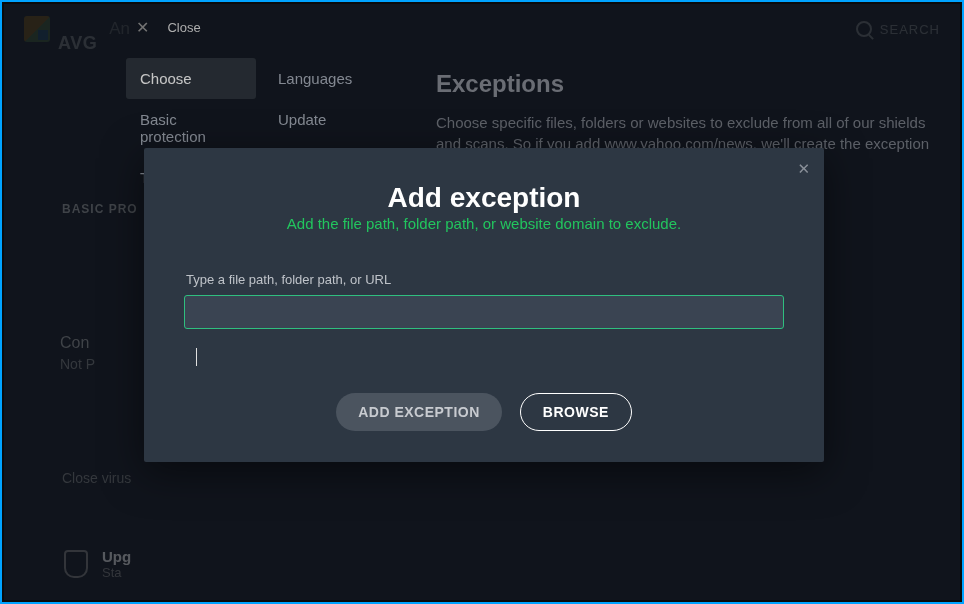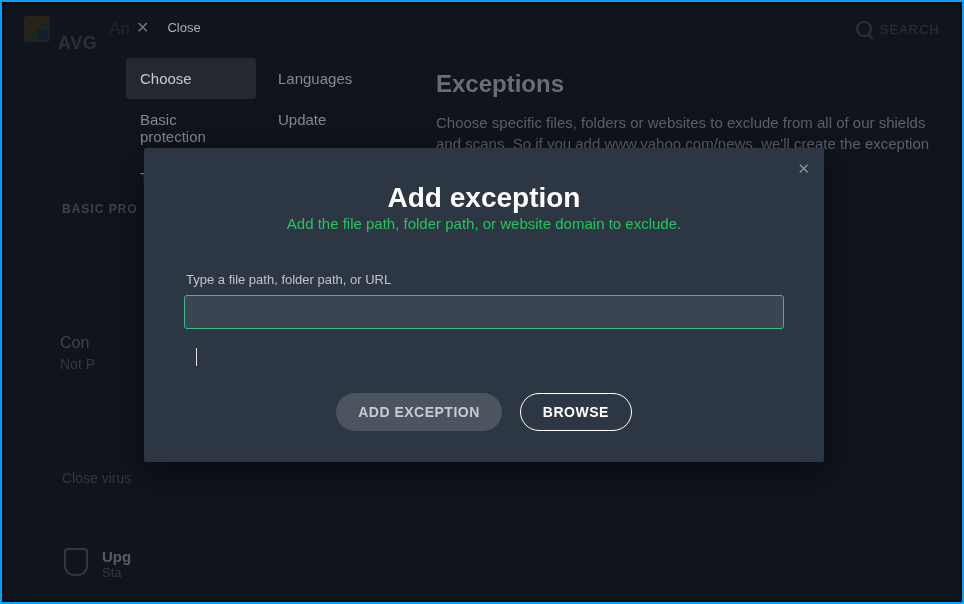--- a/index.html
+++ b/index.html
@@ -46,21 +46,21 @@
     .content-area { position:absolute; top:66px; left:432px; right:28px; color:#888;}
     .content-title { font-size:24px; font-weight:700; color:#7d8089; margin-bottom:14px;}
     .content-desc { font-size:15px; line-height:1.4; color:#6d717a;}
 
     .basic-label { position:absolute; top:198px; left:58px; font-size:12px; letter-spacing:1px; color:#4b4f55; font-weight:600;}
     .tile { position:absolute; top:218px; left:60px; width:82px; height:150px; color:#4b4f55;}
     .tile-name { position:absolute; top:112px; left:-4px; font-size:16px; color:#4b4f55;}
     .tile-sub { position:absolute; top:134px; left:-4px; font-size:14px; color:#3e4248;}
     .last-scan { position:absolute; top:466px; left:58px; font-size:14px; color:#3e4248;}
 
-    .upgrade-row { position:absolute; bottom:20px; left:60px; display:flex; align-items:flex-start; gap:14px; opacity:.35;margin-top:9px;}
+    .upgrade-row { position:absolute; bottom:20px; left:60px; display:flex; align-items:center; gap:14px; opacity:.35;margin-top:9px;}
     .shield-icon { width:24px; height:28px; border:2px solid #888; border-radius:4px 4px 10px 10px; }
     .upg-title{color:#fff;font-weight:600;font-size:15px;}
     .upg-sub{color:#888;font-size:13px;}
 
     
     .modal-backdrop { position:absolute; inset:2px; background:rgba(0,0,0,.15);}
     .modal {
       position:absolute; top:146px; left:142px; width:680px; height:314px;
       background:#2d3743; border-radius:2px;
       box-shadow: 0 10px 40px rgba(0,0,0,.5);

